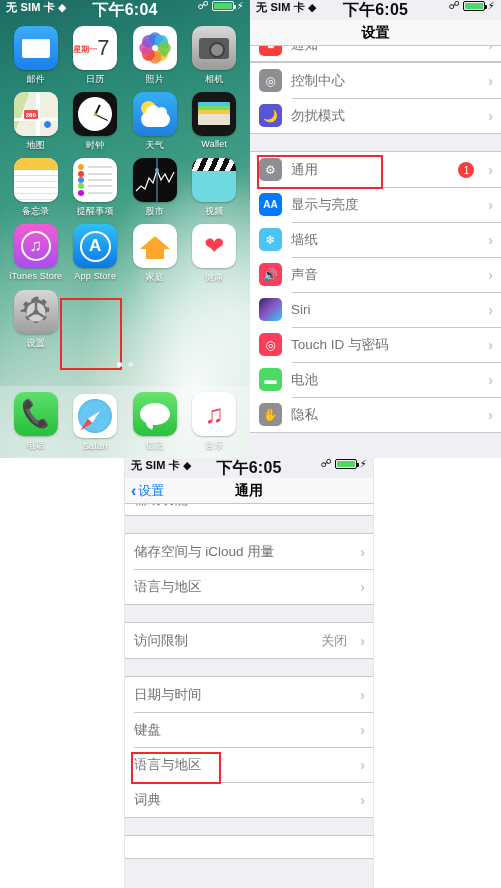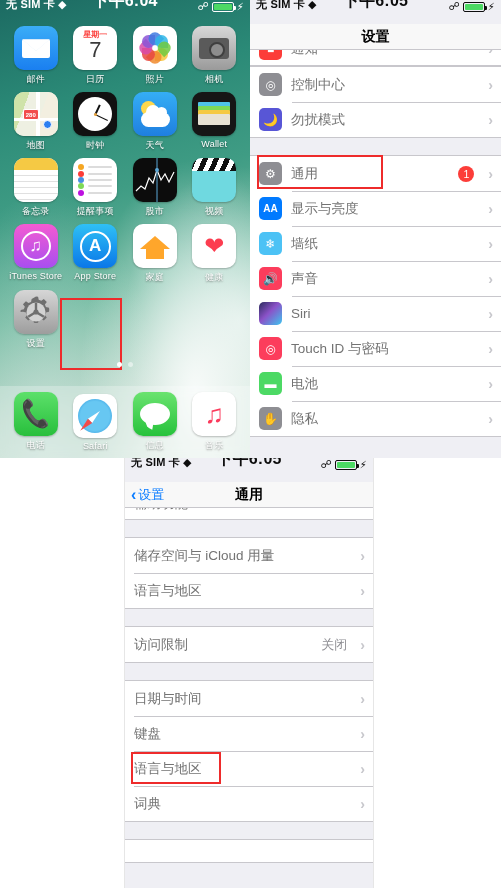--- a/index.html
+++ b/index.html
@@ -6,22 +6,22 @@
   html, body {
     width: 501px; height: 888px;
     background: #ffffff;
     font-family: "Liberation Sans", "DejaVu Sans", sans-serif;
     overflow: hidden;
   }
   #root { position: relative; width: 501px; height: 888px; background:#fff; }
 
   
   .statusbar {
-    display: flex; align-items: flex-end;
-    height: 20px; padding: 12px 6px;
+    display: flex; align-items: flex-start;
+    height: 20px; padding: 0 6px;
     font-size: 11px; font-weight: 700;
     letter-spacing: .2px;
     gap: 32px;
   }
   .sb-left { display:flex; align-items:center; gap:3px; }
   .sb-mid  { position:absolute; left:0; right:0; text-align:center; font-size:16px; font-weight:700; pointer-events:none;}
   .sb-right{ margin-left:auto; display:flex; align-items:center; gap:3px; }
   .wifi-glyph { font-size: 11px; line-height: 1; }
   .bt-glyph { font-size: 11px; line-height:1; }
   .batt {
@@ -64,21 +64,21 @@
     font-size:9px; color:#fff; text-shadow:0 1px 2px rgba(0,0,0,.5);
     white-space:nowrap; letter-spacing:.2px;
   }
 
   
   .ic-mail{background:linear-gradient(180deg,#3badf7,#1a7ff0);}
   .ic-mail .env{width:28px;height:19px;background:#fff;border-radius:2px;position:relative;overflow:hidden;}
   .ic-mail .env::before{content:"";position:absolute;left:0;top:0;width:0;height:0;border-left:14px solid transparent;border-right:14px solid transparent;border-top:12px solid #d8e9f8;}
   .ic-mail .env::after{content:"";position:absolute;left:1px;top:1px;width:0;height:0;border-left:13px solid transparent;border-right:13px solid transparent;border-top:11px solid #fff;}
 
-  .ic-cal{background:#fff;flex-direction:column;justify-content:flex-start;}
+  .ic-cal{background:#fff;flex-direction:row;justify-content:flex-start;}
   .ic-cal .cw{color:#fc3d39;font-size:8px;font-weight:700;margin-top:3px;}
   .ic-cal .cd{color:#3a3a3a;font-size:22px;font-weight:300;line-height:22px;margin-top:-1px;}
 
   .ic-photos{background:#fff;}
   .ic-photos .fl{position:relative;width:32px;height:32px;}
   .ic-photos .fl span{position:absolute;left:50%;top:50%;width:13px;height:13px;border-radius:50% 50% 50% 0;transform-origin:0 0;opacity:.85;}
 
   .ic-cam{background:linear-gradient(180deg,#d8d8d8,#9a9a9a);}
   .ic-cam .body{width:30px;height:21px;background:#5a5a5a;border-radius:3px;position:relative;}
   .ic-cam .body::before{content:"";position:absolute;left:10px;top:4px;width:12px;height:12px;border-radius:50%;background:#8d8d8d;border:2px solid #3f3f3f;}

